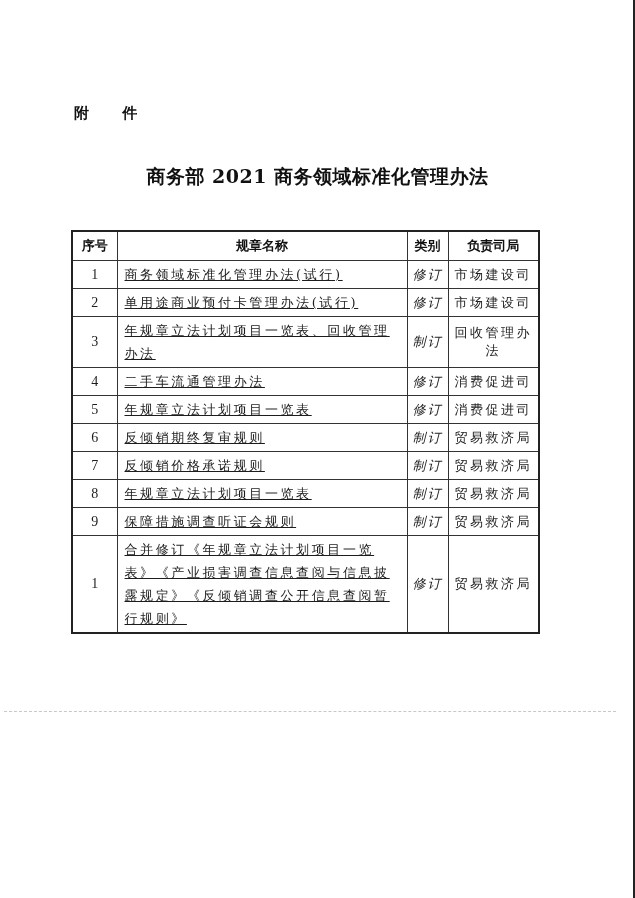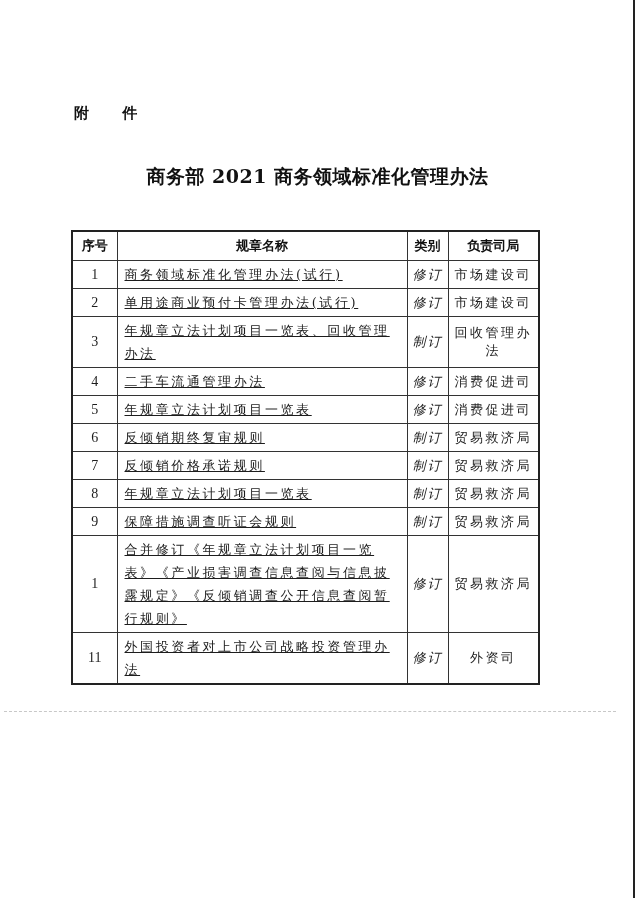--- a/index.html
+++ b/index.html
@@ -121,22 +121,16 @@
       <td class="name">保障措施调查听证会规则</td>
       <td class="type">制订</td>
       <td class="dept">贸易救济局</td>
     </tr>
     <tr class="h3">
       <td class="num">1</td>
       <td class="name">合并修订《年规章立法计划项目一览表》《产业损害调查信息查阅与信息披露规定》《反倾销调查公开信息查阅暂行规则》</td>
       <td class="type">修订</td>
       <td class="dept">贸易救济局</td>
     </tr>
-    <tr class="h1">
-      <td class="num">11</td>
-      <td class="name">外国投资者对上市公司战略投资管理办法</td>
-      <td class="type">修订</td>
-      <td class="dept">外资司</td>
-    </tr>
   </tbody>
 </table>
 
 <div class="dash-line"></div>
 
 </body></html>

